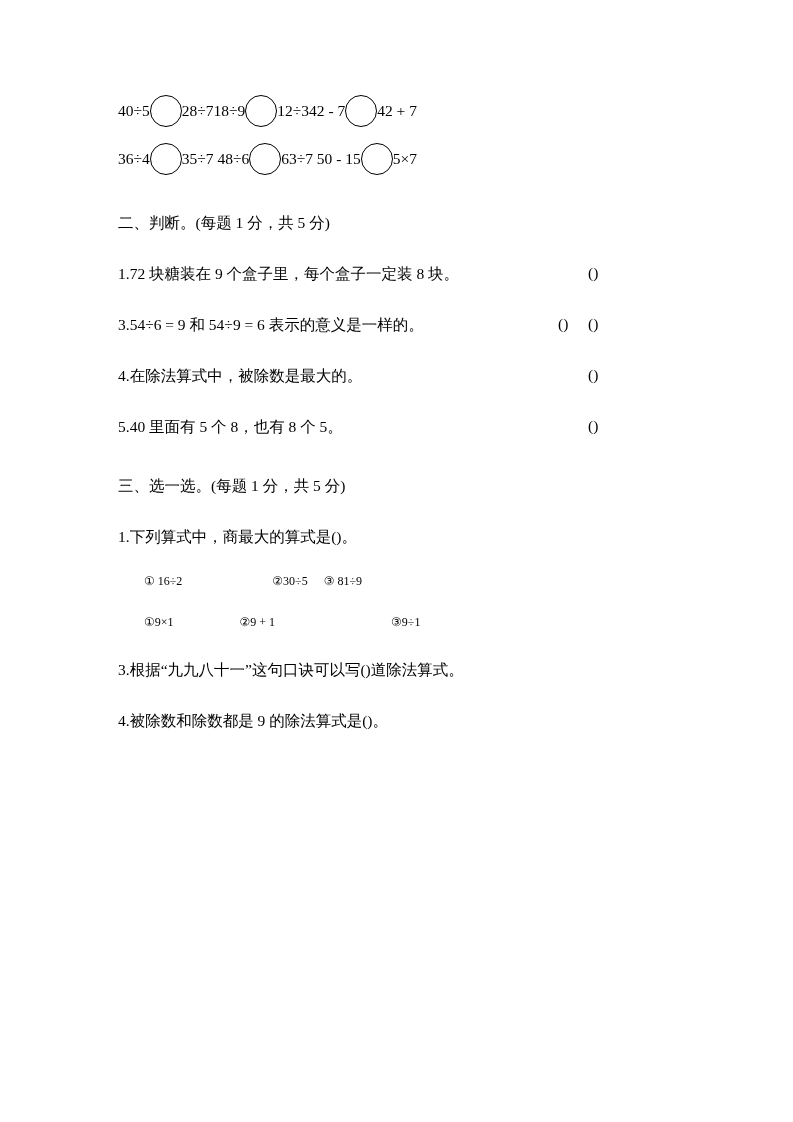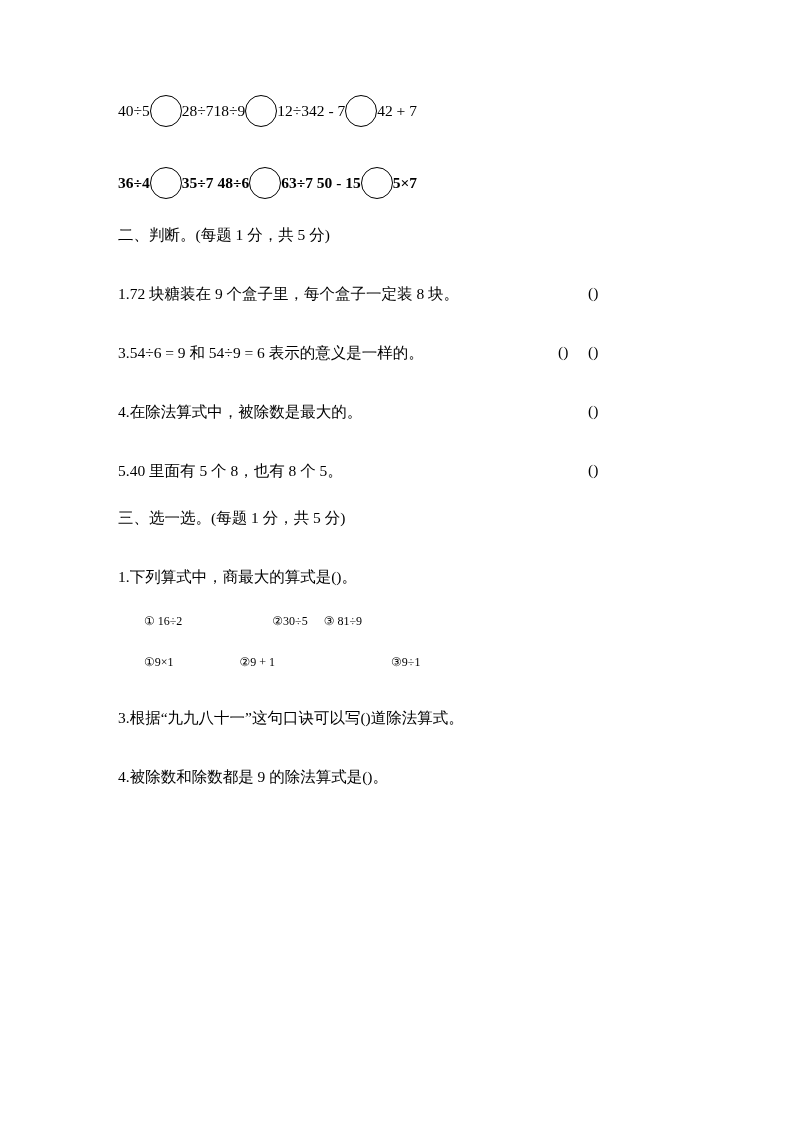--- a/index.html
+++ b/index.html
@@ -17,27 +17,27 @@
   }
   .page {
     position: relative;
     width: 793px;
     height: 1122px;
     box-sizing: border-box;
     padding: 95px 118px 0 118px;
   }
   .section-head {
     font-size: 15.5px;
-    margin-top: 26px;
+    margin-top: 38px;
     margin-bottom: 0;
     white-space: nowrap;
   }
   .q-line {
     font-size: 15.5px;
-    margin-top: 38px;
+    margin-top: 30px;
     position: relative;
     white-space: nowrap;
   }
   .opt-line {
     font-size: 12px;
     margin-top: 26px;
     padding-left: 26px;
     white-space: nowrap;
   }
   .tf-paren {
@@ -46,21 +46,21 @@
   }
 
   
   .circ-row {
     font-size: 15.5px;
     white-space: nowrap;
     display: flex;
     align-items: center;
   }
   .circ-row.row1 { margin-top: 0px; }
-  .circ-row.row2 { margin-top: 40px; font-weight: bold; }
+  .circ-row.row2 { margin-top: 16px; }
   .circ {
     display: inline-block;
     width: 32px;
     height: 32px;
     border: 1.3px solid #000;
     border-radius: 50%;
     box-sizing: border-box;
     vertical-align: middle;
     flex: 0 0 auto;
   }

